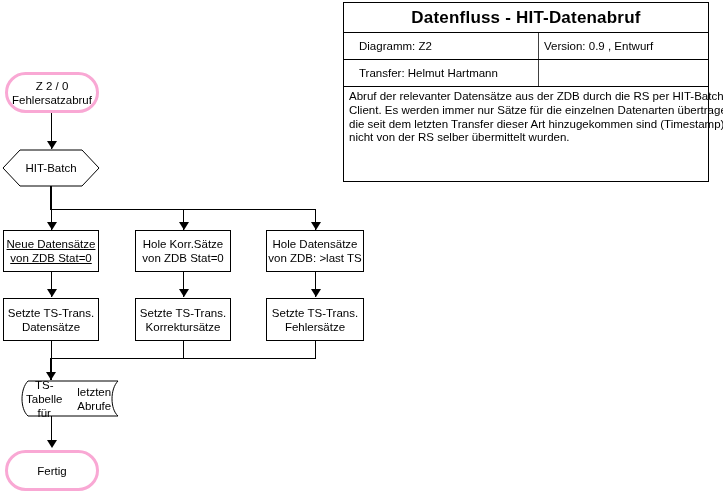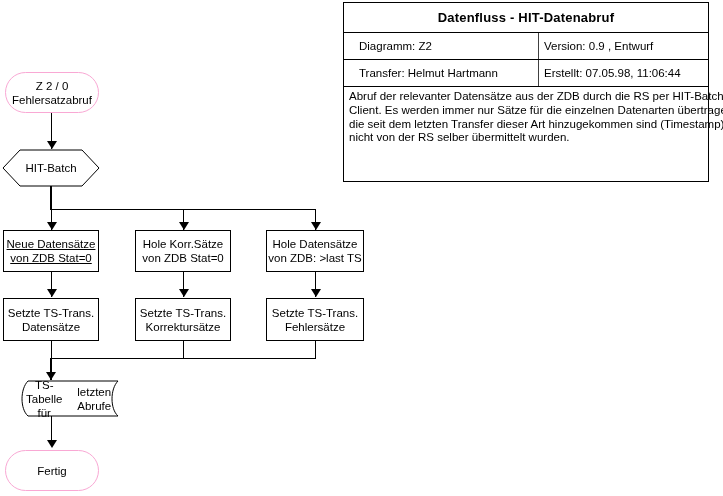--- a/index.html
+++ b/index.html
@@ -32,21 +32,21 @@
   }
   .info-title-row {
     height: 30px;
     border-bottom: 1px solid #000;
     display: flex;
     align-items: center;
     justify-content: center;
     box-sizing: border-box;
   }
   .info-title-row .cell-text {
-    font-size: 13px;
+    font-size: 17px;
     font-weight: bold;
     letter-spacing: 0.2px;
   }
   .info-row {
     height: 27px;
     border-bottom: 1px solid #000;
     display: flex;
     box-sizing: border-box;
   }
   .info-cell {
@@ -82,21 +82,21 @@
     justify-content: center;
     text-align: center;
     font-size: 11.5px;
     line-height: 14px;
     background: #fff;
   }
   .rect {
     border: 1px solid #000;
   }
   .term {
-    border: 1px solid #f9a8d4;
+    border: 3px solid #f9a8d4;
     border-radius: 21px;
   }
   .shape .ln { display: block; white-space: nowrap; }
 
   .hexwrap, .storewrap {
     position: absolute;
   }
   .hexwrap svg, .storewrap svg {
     position: absolute;
     left: 0;
@@ -150,21 +150,20 @@
       <span class="cell-text">Datenfluss - HIT-Datenabruf</span>
     </div>
 
     <div class="info-row">
       <div class="info-cell left">Diagramm: Z2</div>
       <div class="info-cell right">Version: 0.9 , Entwurf</div>
     </div>
 
     <div class="info-row">
       <div class="info-cell left">Transfer: Helmut Hartmann</div>
-      <div class="info-cell right">Erstellt:  07.05.98, 11:06:44</div>
     </div>
 
     <div class="info-desc">
       <span class="info-desc-line">Abruf der relevanter Datensätze aus der ZDB durch die RS per HIT-Batch-</span>
       <span class="info-desc-line">Client. Es werden immer nur Sätze für die einzelnen Datenarten übertragen</span>
       <span class="info-desc-line">die seit dem letzten Transfer dieser Art hinzugekommen sind (Timestamp) und</span>
       <span class="info-desc-line">nicht von der RS selber übermittelt wurden.</span>
     </div>
   </div>
 

